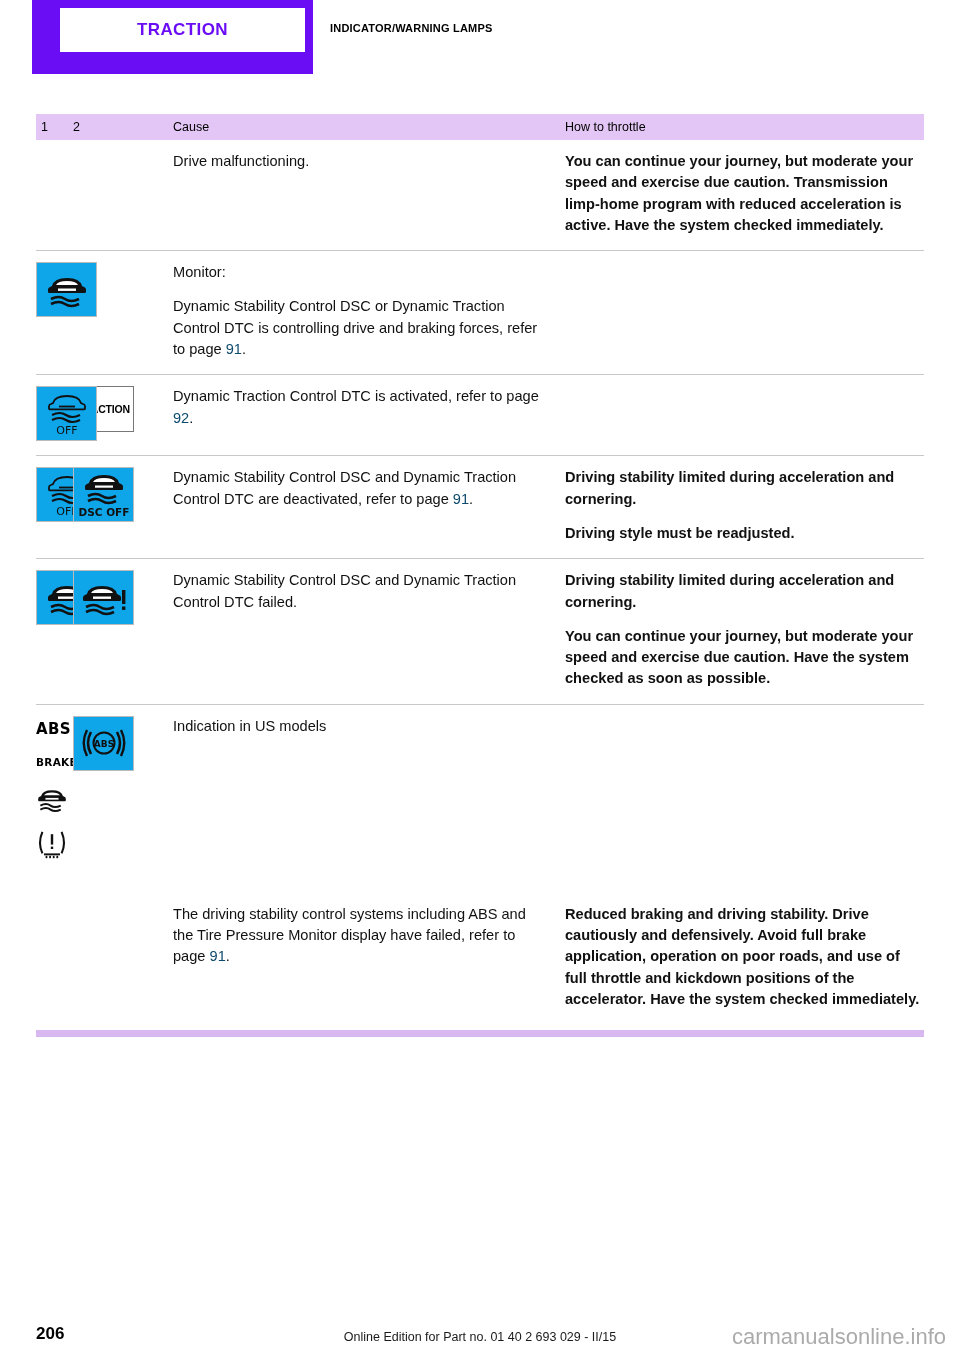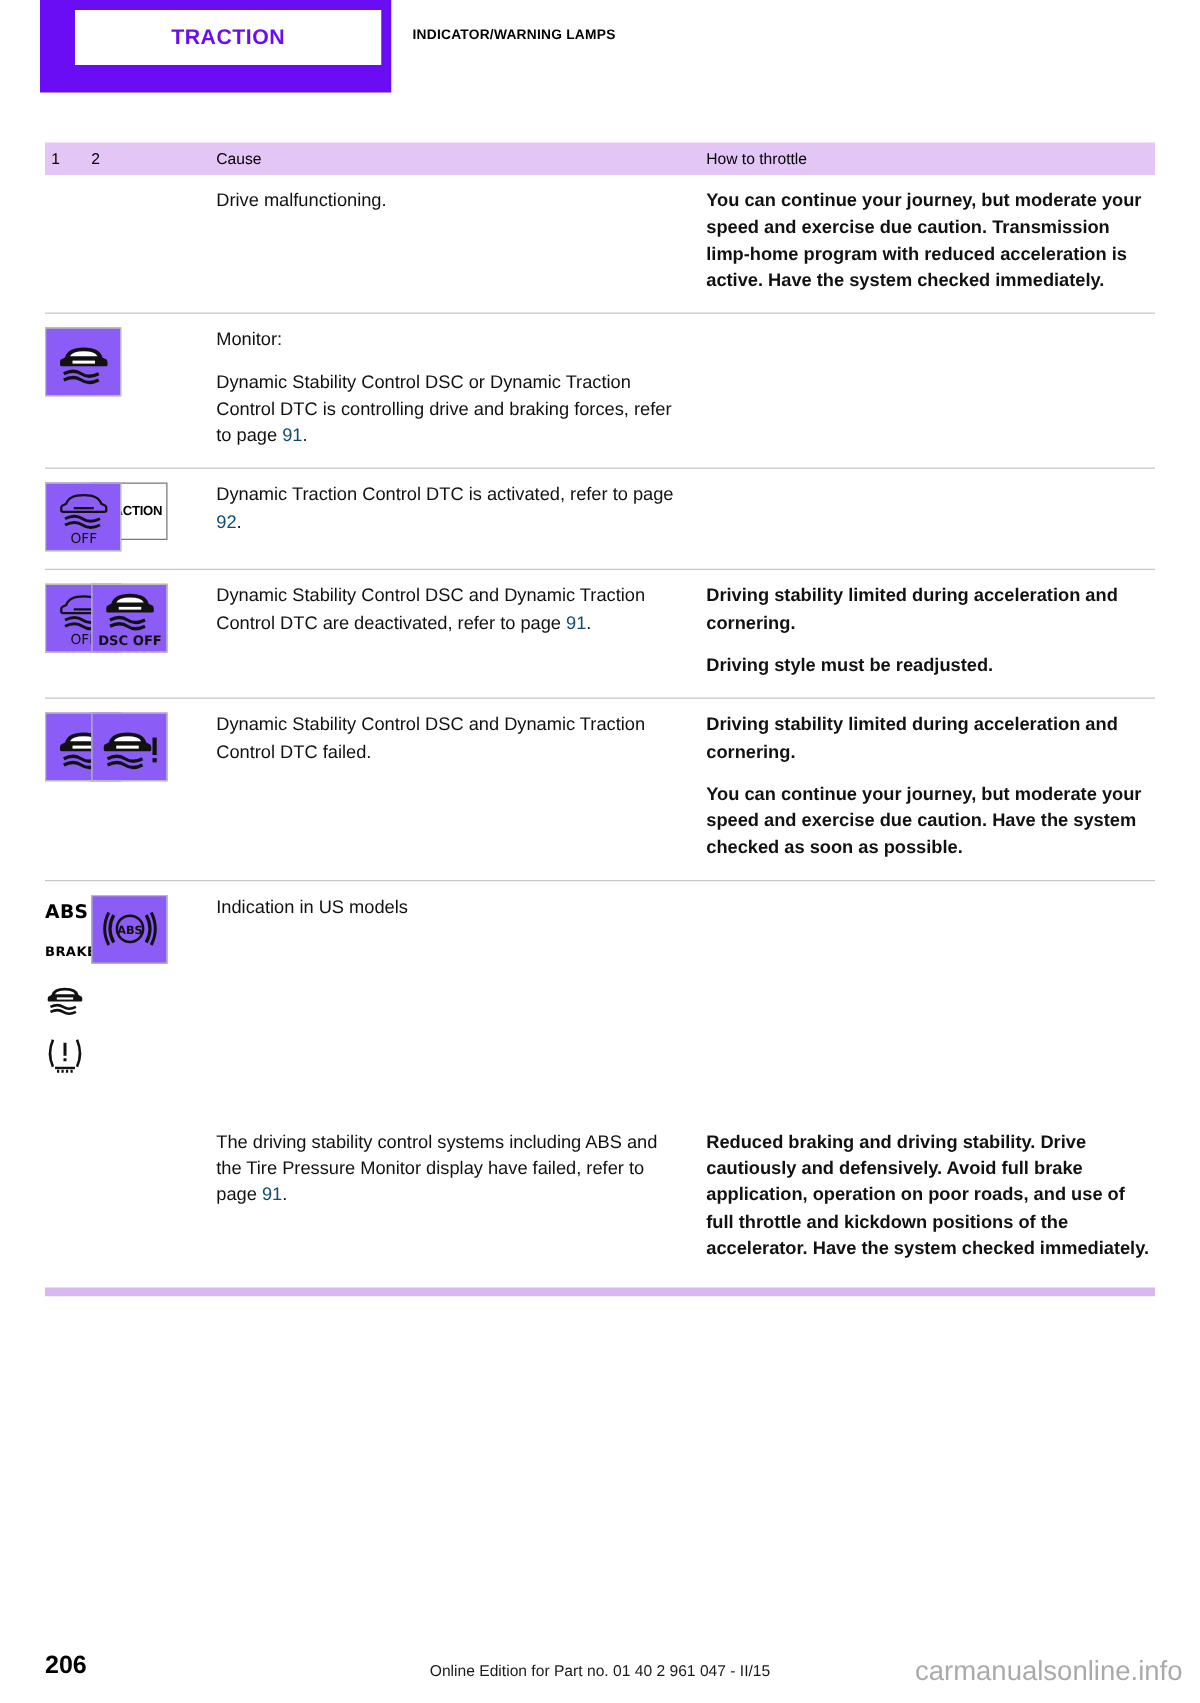--- a/index.html
+++ b/index.html
@@ -78,21 +78,21 @@
 
   .table-bottom {
     height:7px; background:#D9B8F2;
     margin:6px 36px 0 36px; width:888px;
   }
 
   
   .ibox {
     width:61px; height:55px;
     border:1px solid #BBBBBB;
-    background:#8b5cf6;
+    background:#0ea5e9;
     display:flex; align-items:center; justify-content:center;
     position:relative;
   }
   .ibox.plain { border:none; background:transparent; }
   .ibox svg { display:block; }
 
   .txticon {
     width:61px; height:46px;
     border:1px solid #777;
     background:#fff;
@@ -103,21 +103,21 @@
   .tlabel {
     font-size:15px; font-weight:600; letter-spacing:.3px;
     font-family:"DejaVu Sans", sans-serif;
   }
   .tlabel.sm { font-size:10.5px; font-weight:bold; }
 
   
   .footer { position:absolute; left:0; bottom:0; width:960px; height:70px; }
   .pageno {
     position:absolute; left:36px; bottom:18px;
-    font-size:20px; font-weight:bold;
+    font-size:17px; font-weight:bold;
   }
   .edition {
     position:absolute; left:0; right:0; bottom:18px;
     text-align:center;
     font-size:12.5px;
     color:#1a1a1a;
   }
   .watermark {
     position:absolute; right:14px; bottom:12px;
     font-size:22px; color:#9c9c9c;
@@ -324,15 +324,15 @@
       <div class="txt">Reduced braking and driving stability. Drive cautiously and defensively. Avoid full brake application, operation on poor roads, and use of full throttle and kickdown positions of the accelerator. Have the system checked immediately.</div>
     </div>
   </div>
 
 </div>
 
 <div class="table-bottom"></div>
 
 <div class="footer">
   <div class="pageno">206</div>
-  <div class="edition">Online Edition for Part no. 01 40 2 961 047 - II/15</div>
+  <div class="edition">Online Edition for Part no. 01 40 2 693 029 - II/15</div>
   <div class="watermark">carmanualsonline.info</div>
 </div>
 
 </body></html>

